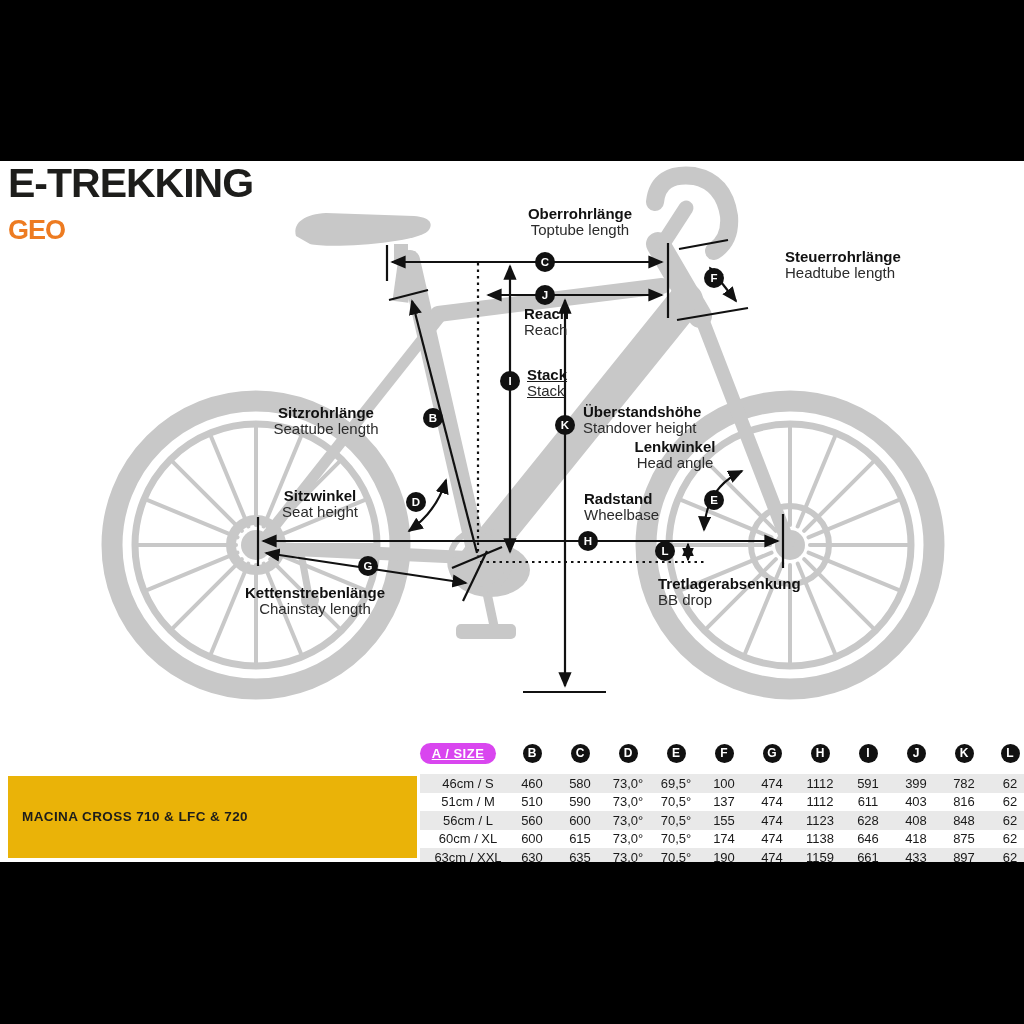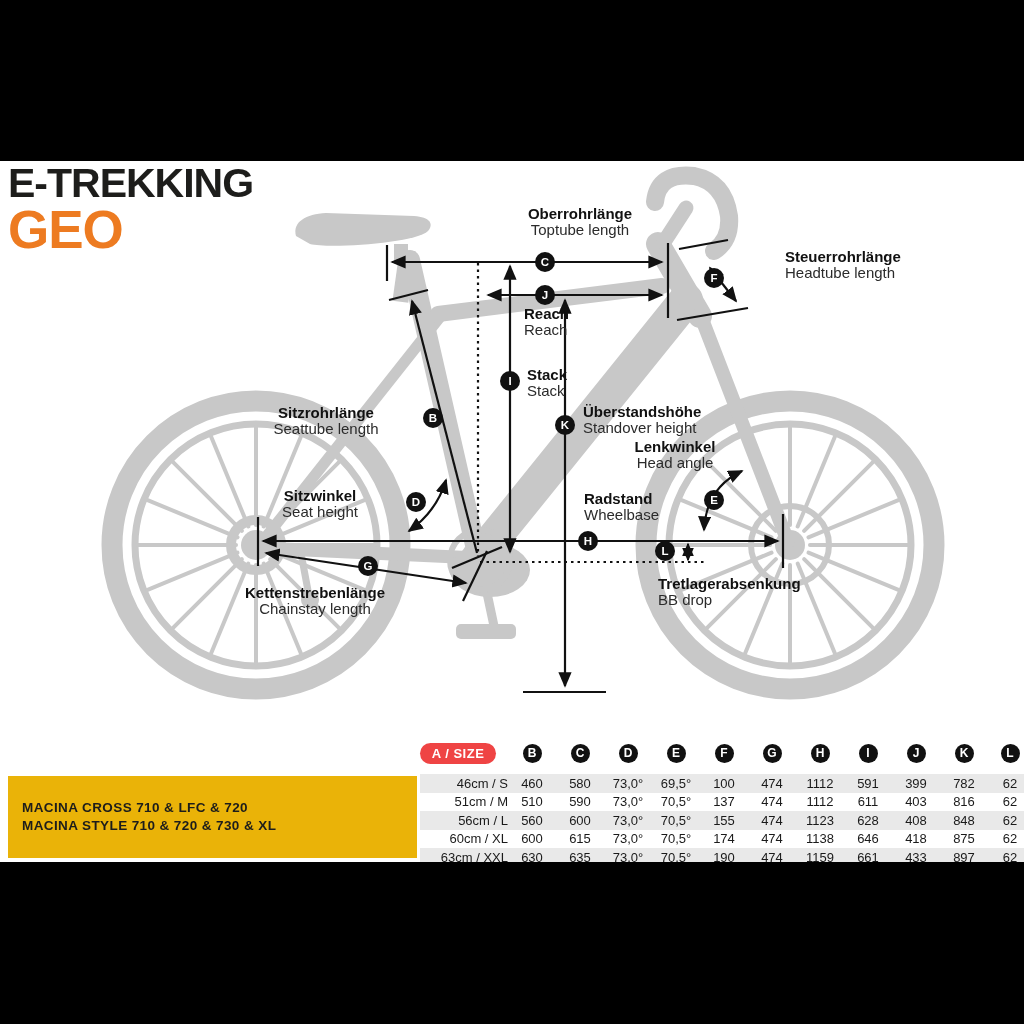--- a/index.html
+++ b/index.html
@@ -11,21 +11,21 @@
   #bar-top{top:0;height:161px;}
   #bar-bottom{top:862px;height:162px;}
   .content{position:absolute;left:0;top:161px;width:1024px;height:701px;background:#fff;}
 
   
   .title{
     position:absolute;left:8px;top:160px;font-size:41px;font-weight:800;
     letter-spacing:-1px;color:#1d1d1b;line-height:46px;
   }
   .subtitle{
-    position:absolute;left:8px;top:207px;font-size:53px;font-weight:800;
+    position:absolute;left:8px;top:207px;font-size:27px;font-weight:800;
     letter-spacing:-1px;line-height:46px;text-align:right;
   }
 
   
   svg.diagram{position:absolute;left:0;top:161px;}
 
   
   .geo-label{position:absolute;line-height:16px;font-size:15px;white-space:nowrap;}
   .geo-label .de{font-weight:bold;color:#111;display:block;}
   .geo-label .en{font-weight:normal;color:#2b2b2b;display:block;}
@@ -39,37 +39,38 @@
     justify-content:center;
   }
 
   
   .geo-table{position:absolute;left:420px;top:742px;width:612px;}
   .t-head{
     display:grid;grid-template-columns:88px repeat(10,48px) 44px;
     align-items:center;height:22px;
   }
   .size-pill{
-    width:76px;height:21px;border-radius:11px;background:#ef4444;color:#fff;
+    width:76px;height:21px;border-radius:11px;background:#d946ef;color:#fff;
     font-size:13px;font-weight:bold;display:flex;align-items:center;justify-content:center;
     letter-spacing:0.5px;
+    text-decoration:underline;
   }
   .col-dot{
     width:19px;height:19px;border-radius:50%;background:#111;color:#fff;
     font-size:12px;font-weight:bold;display:flex;align-items:center;justify-content:center;
     justify-self:center;
   }
   .t-body{position:absolute;left:0;top:32px;width:612px;}
   .t-row{
     display:grid;grid-template-columns:88px repeat(10,48px) 44px;
     height:18.5px;align-items:center;font-size:13px;color:#1a1a1a;
   }
   .t-row:nth-child(odd){background:#e9e9e9;}
   .t-cell{text-align:center;}
-  .t-size{text-align:right;padding-left:8px;white-space:nowrap;}
+  .t-size{text-align:center;padding-left:8px;white-space:nowrap;}
 
   
   .models-box{
     position:absolute;left:8px;top:776px;width:409px;height:82px;background:#eab308;
     display:flex;flex-direction:column;justify-content:center;padding-left:14px;
     box-sizing:border-box;
   }
   .model-line{
     font-size:13.5px;font-weight:bold;color:#1d1d1b;line-height:18px;
     letter-spacing:0.4px;white-space:nowrap;
@@ -177,21 +178,21 @@
   <span class="en">Toptube length</span>
 </div>
 <div class="geo-label" style="left:737px;top:249px;margin-left:48px;">
   <span class="de">Steuerrohrlänge</span>
   <span class="en">Headtube length</span>
 </div>
 <div class="geo-label" style="left:524px;top:306px;">
   <span class="de">Reach</span>
   <span class="en">Reach</span>
 </div>
-<div class="geo-label" style="left:527px;top:367px;">
+<div class="geo-label" style="left:527px;top:367px;text-decoration:underline;">
   <span class="de">Stack</span>
   <span class="en">Stack</span>
 </div>
 <div class="geo-label" style="left:583px;top:404px;">
   <span class="de">Überstandshöhe</span>
   <span class="en">Standover height</span>
 </div>
 <div class="geo-label right" style="left:237px;top:405px;width:178px;">
   <span class="de">Sitzrohrlänge</span>
   <span class="en">Seattube length</span>
@@ -224,21 +225,20 @@
 <div class="geo-dot" style="left:423px;top:408px;">B</div>
 <div class="geo-dot" style="left:406px;top:492px;">D</div>
 <div class="geo-dot" style="left:704px;top:490px;">E</div>
 <div class="geo-dot" style="left:704px;top:268px;">F</div>
 <div class="geo-dot" style="left:578px;top:531px;">H</div>
 <div class="geo-dot" style="left:358px;top:556px;">G</div>
 <div class="geo-dot" style="left:655px;top:541px;">L</div>
 
 <div class="models-box">
   <div class="model-line">MACINA CROSS  710 &amp; LFC &amp; 720</div>
-  <div class="model-line">MACINA STYLE 710 &amp; 720 &amp; 730 &amp; XL</div>
 </div>
 
 <div class="geo-table">
   <div class="t-head">
     <div class="size-pill">A / SIZE</div>
     <div class="col-dot">B</div>
     <div class="col-dot">C</div>
     <div class="col-dot">D</div>
     <div class="col-dot">E</div>
     <div class="col-dot">F</div>

